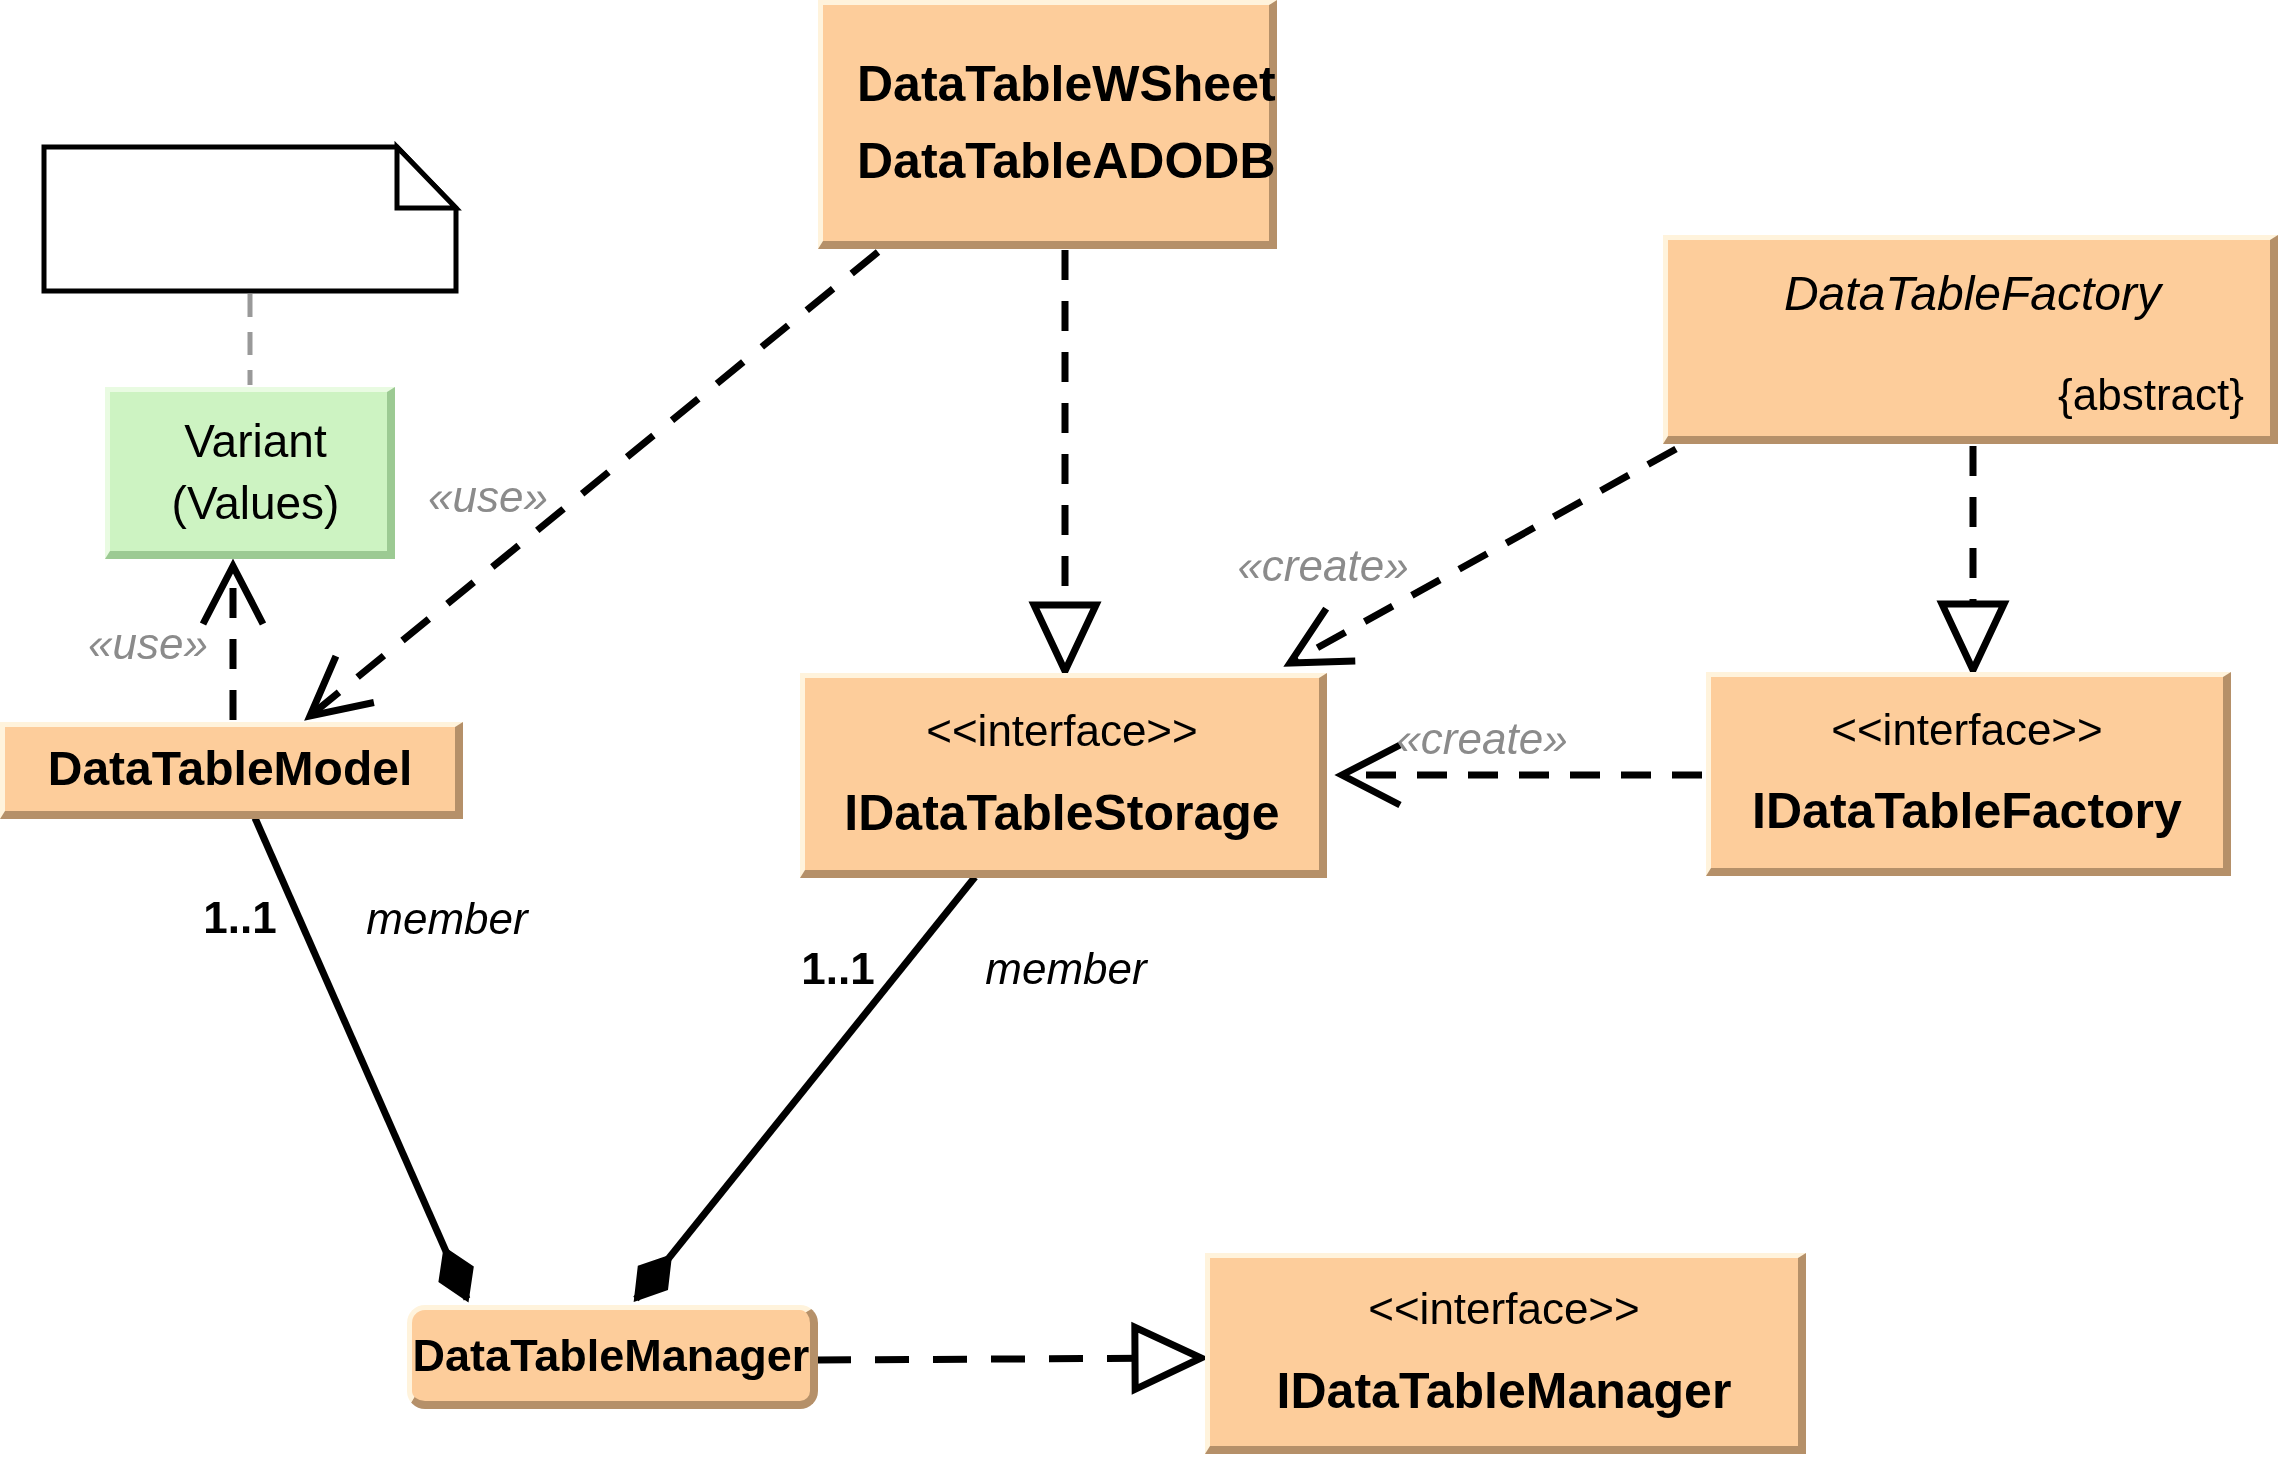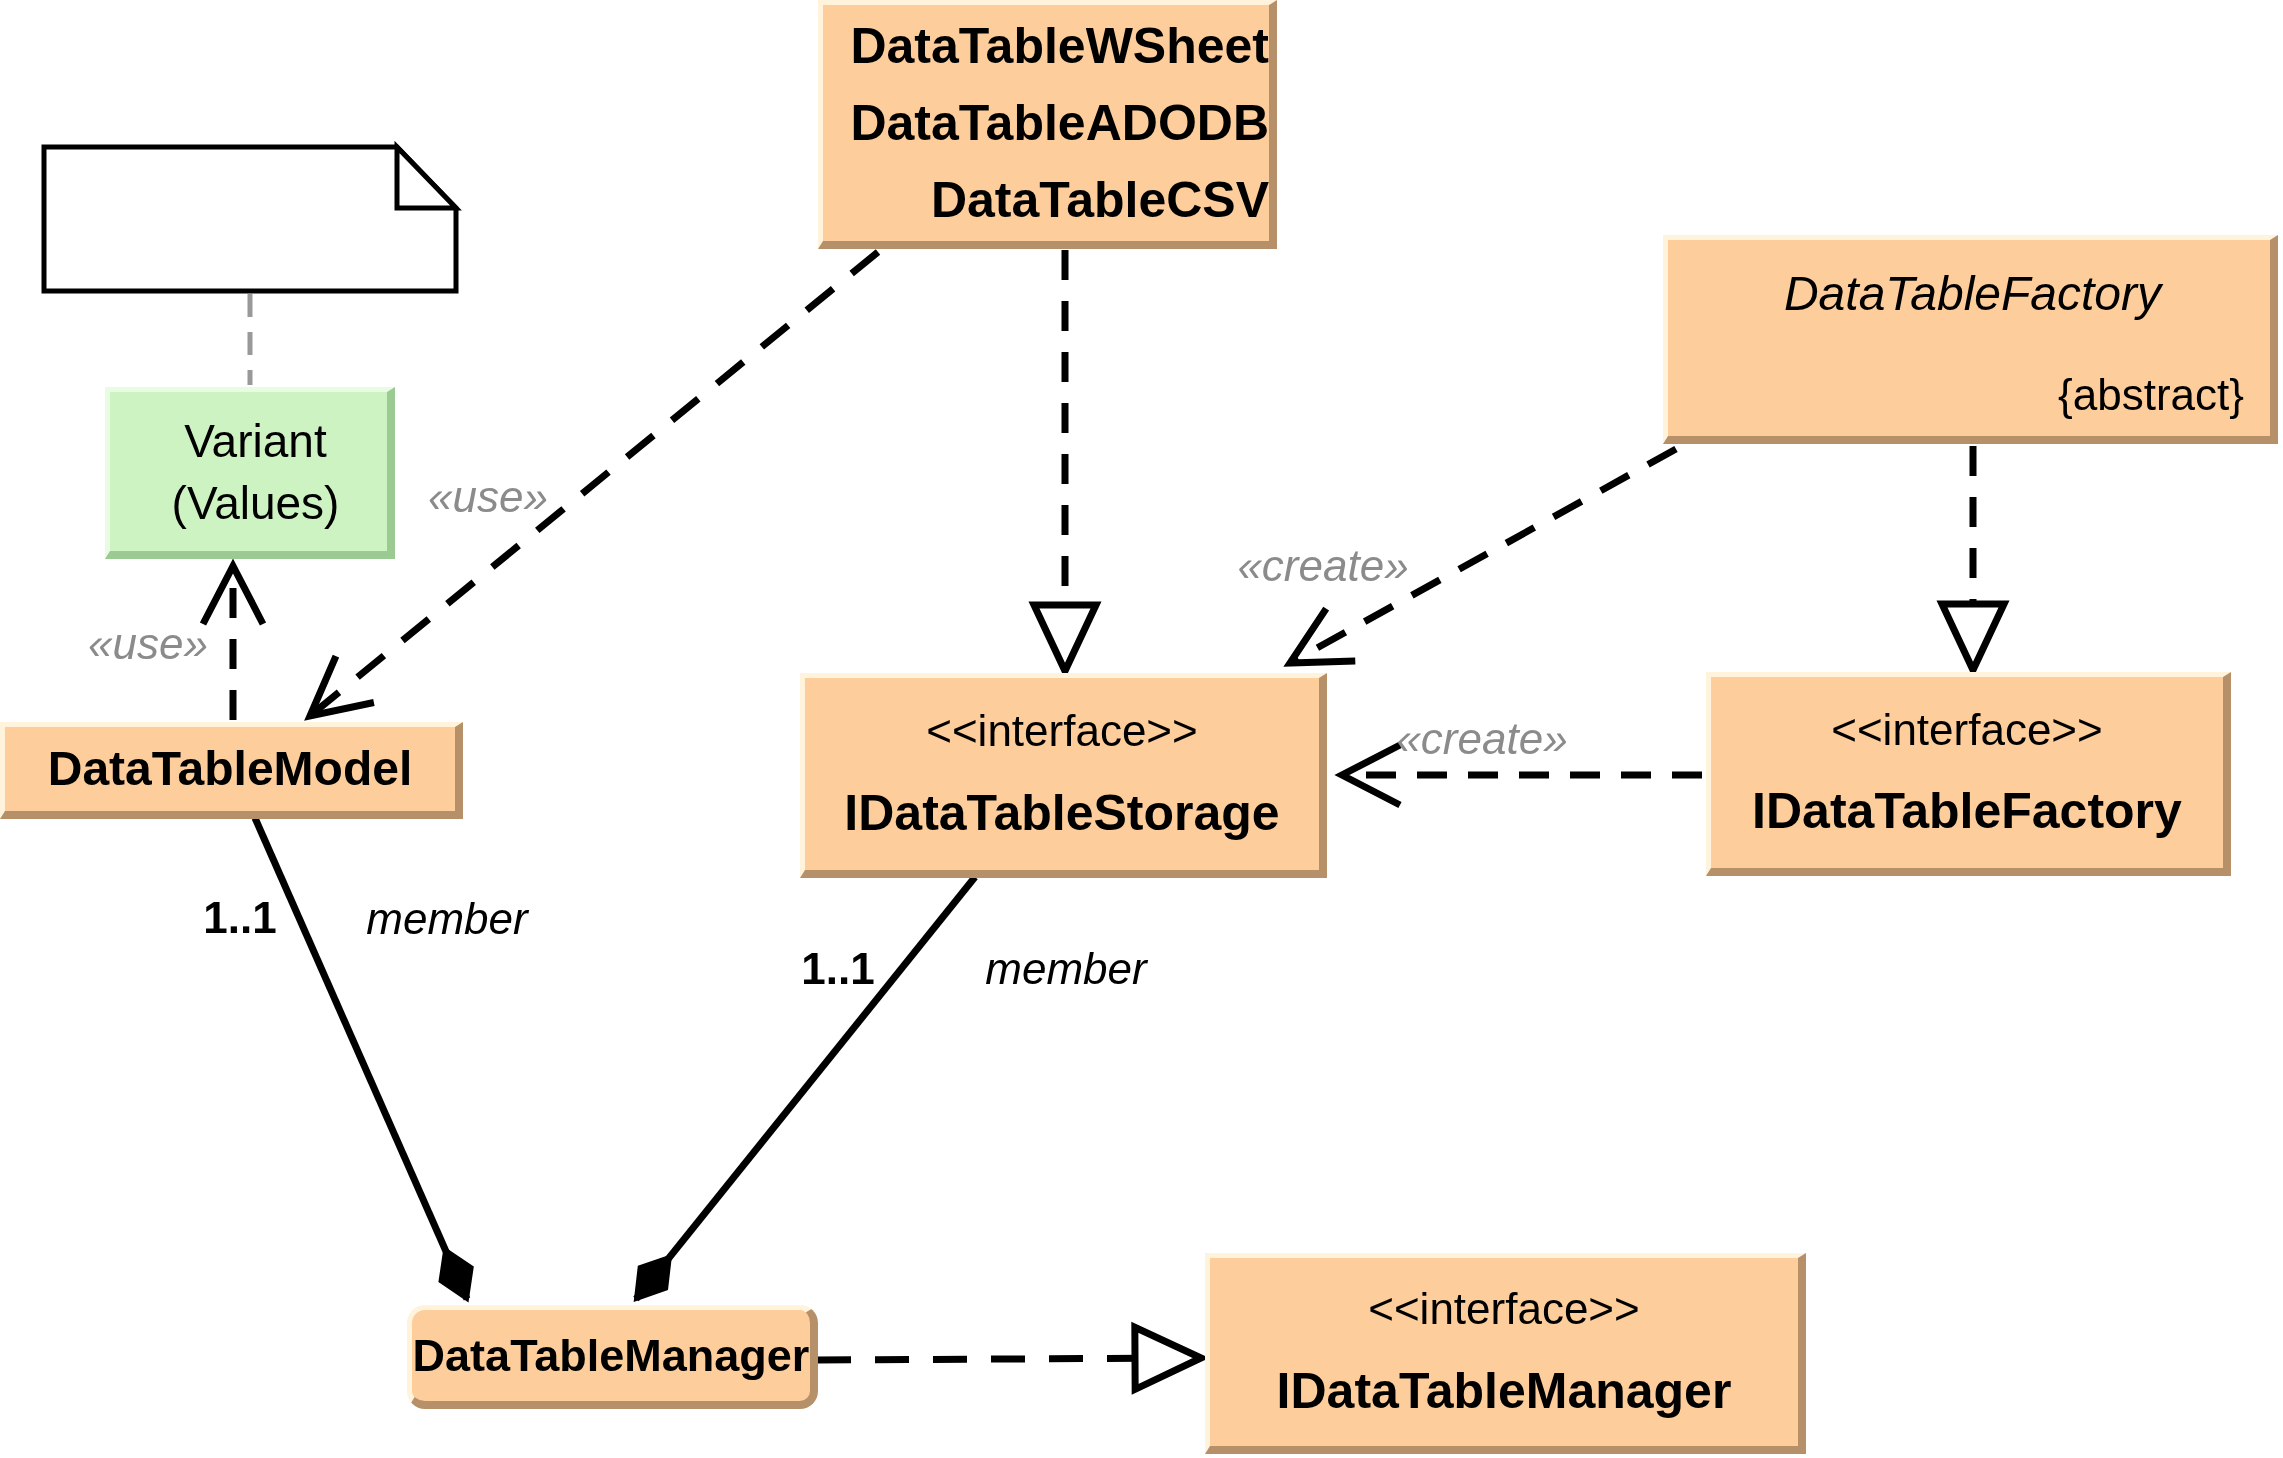--- a/index.html
+++ b/index.html
@@ -87,24 +87,23 @@
 
     <line x1="817" y1="1360" x2="1201" y2="1358" stroke="#000" stroke-width="7" stroke-dasharray="34 24" marker-end="url(#hollowTri)"></line>
   </svg>
 
 
   <div class="box green vartext" style="left:105px;top:387px;width:290px;height:172px;padding-left:14px;">
     <span>Variant</span>
     <span>(Values)</span>
   </div>
 
-  <div class="box wsheet" style="left:818px;top:0px;width:459px;height:249px;align-items:flex-end;">
+  <div class="box wsheet" style="left:818px;top:0px;width:459px;height:249px;">
     <span>DataTableWSheet</span>
     <span>DataTableADODB</span>
-    <span>DataTableCSV</span>
   </div>
 
   <div class="box" style="left:1663px;top:235px;width:615px;height:209px;justify-content:flex-start;padding-left:7px;">
     <span class="factory-title">DataTableFactory</span>
     <span class="factory-abstract">{abstract}</span>
   </div>
 
   <div class="box iface-box" style="left:800px;top:673px;width:527px;height:205px;">
     <span class="stereo">&lt;&lt;interface&gt;&gt;</span>
     <span class="bname" style="font-size:50px;">IDataTableStorage</span>

